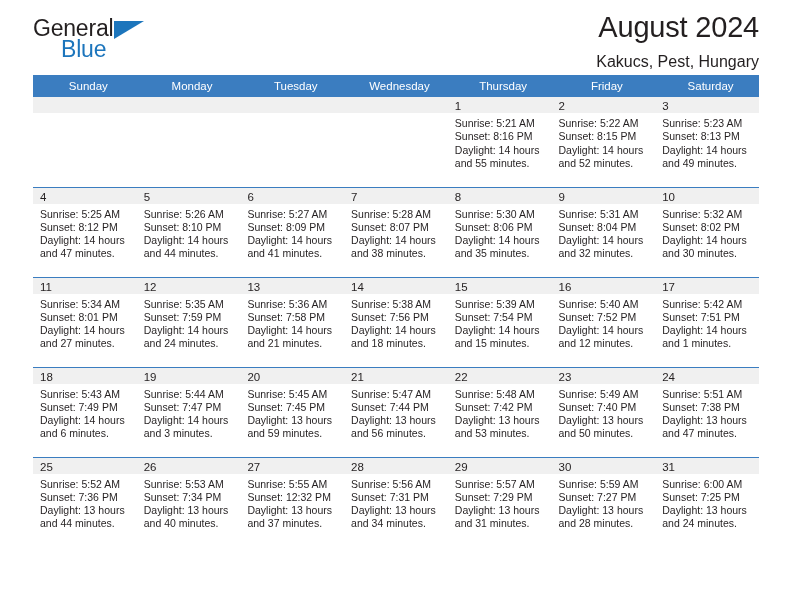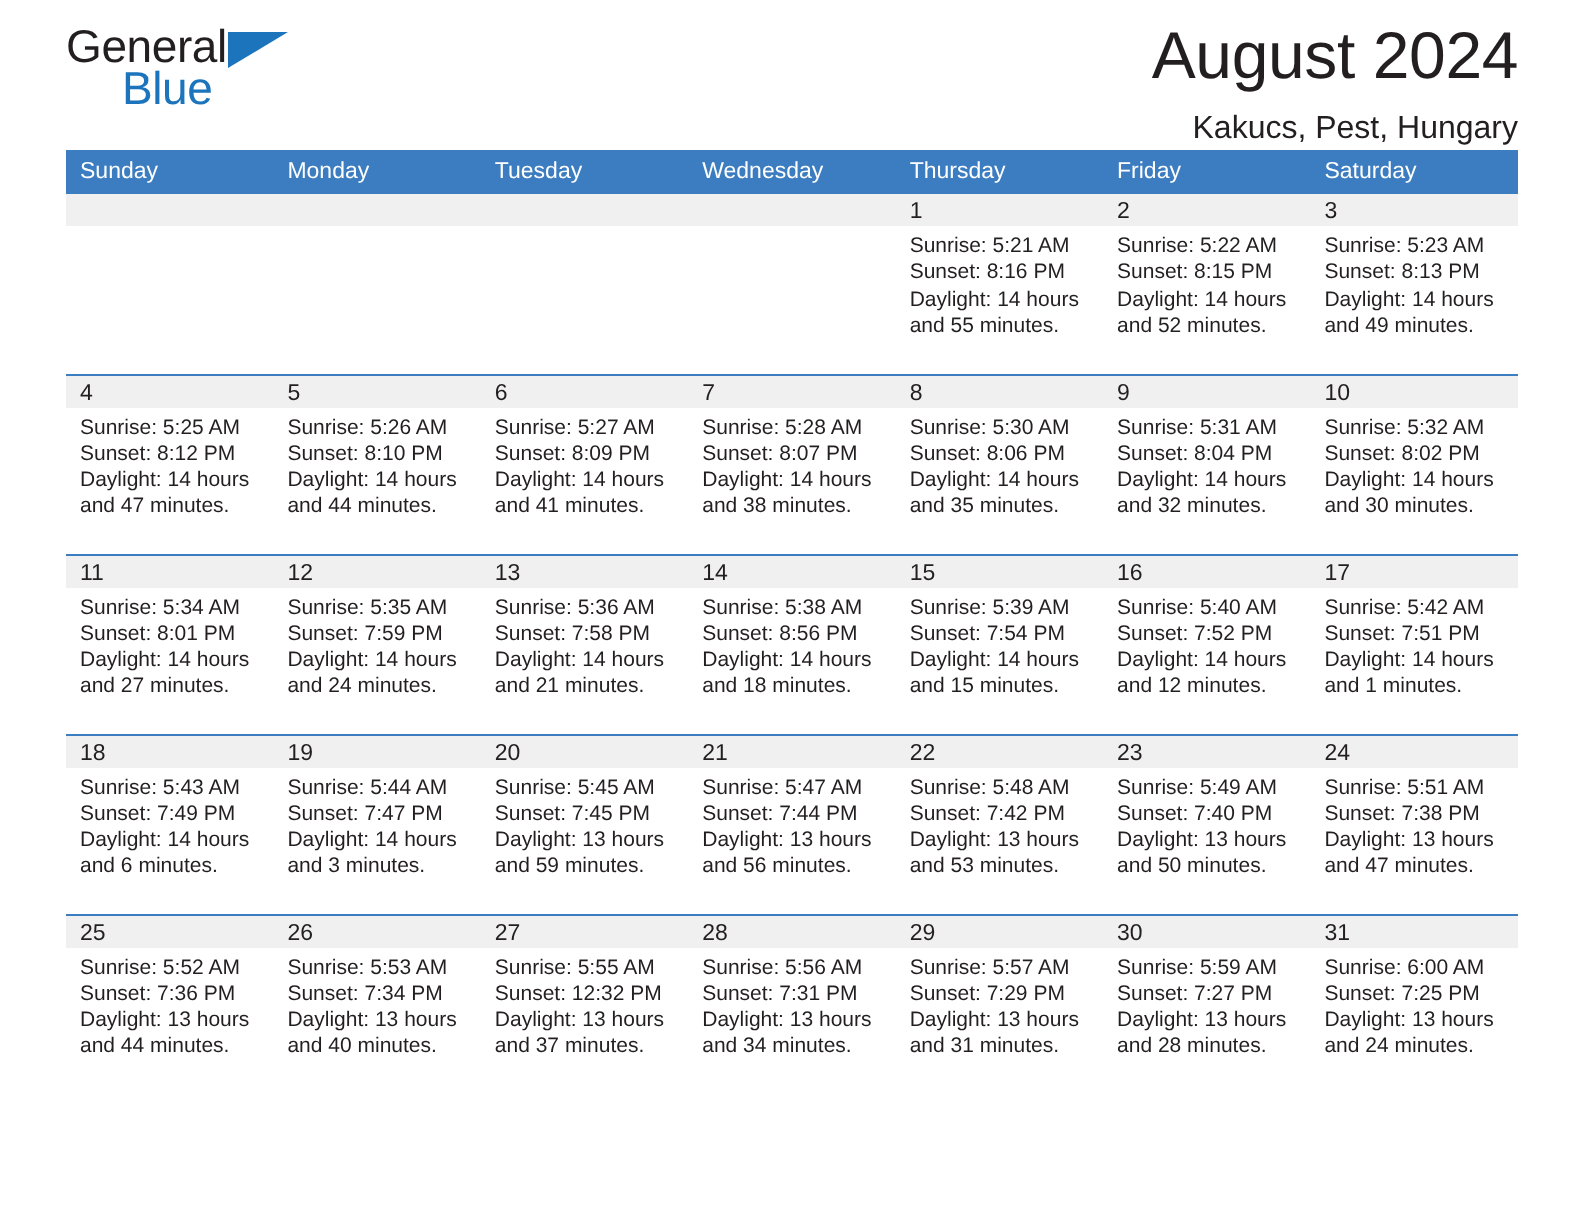--- a/index.html
+++ b/index.html
@@ -18,21 +18,21 @@
     position: relative;
     width: 792px;
     height: 612px;
     box-sizing: border-box;
     padding: 0 33px;
   }
 
   
   .header {
     display: flex;
-    align-items: flex-start;
+    align-items: center;
     justify-content: space-between;
     padding-top: 11px;
     height: 72px;
     box-sizing: border-box;
   }
   .logo {
     position: relative;
     width: 115px;
     height: 52px;
     line-height: 1;
@@ -64,21 +64,21 @@
     height: 0;
     border-left: 30px solid #1c75bc;
     border-bottom: 18px solid transparent;
   }
 
   .title-block {
     text-align: right;
     padding-top: 0;
   }
   .cal-title {
-    font-size: 33px;
+    font-size: 29px;
     color: #231f20;
     line-height: 1.05;
     letter-spacing: -0.2px;
     white-space: nowrap;
   }
   .cal-subtitle {
     font-size: 16px;
     color: #231f20;
     margin-top: 10px;
     white-space: nowrap;
@@ -89,21 +89,21 @@
     width: 726px;
     border-collapse: collapse;
     table-layout: fixed;
     margin-top: 3px;
   }
   .calendar th {
     background: #3b7dc0;
     color: #ffffff;
     font-weight: normal;
     font-size: 11.5px;
-    text-align: left;
+    text-align: center;
     padding: 5px 0 5px 7px;
     height: 21px;
     box-sizing: border-box;
     border: 0;
   }
   .calendar td {
     vertical-align: top;
     padding: 0;
     border: 0;
     border-bottom: 1px solid #3b7dc0;
@@ -295,21 +295,21 @@
               <div>Sunrise: 5:36 AM</div>
               <div>Sunset: 7:58 PM</div>
               <div>Daylight: 14 hours</div>
               <div>and 21 minutes.</div>
             </div>
           </td>
           <td>
             <div class="daynum-strip">14</div>
             <div class="cell-body">
               <div>Sunrise: 5:38 AM</div>
-              <div>Sunset: 8:56 PM</div>
+              <div>Sunset: 7:56 PM</div>
               <div>Daylight: 14 hours</div>
               <div>and 18 minutes.</div>
             </div>
           </td>
           <td>
             <div class="daynum-strip">15</div>
             <div class="cell-body">
               <div>Sunrise: 5:39 AM</div>
               <div>Sunset: 7:54 PM</div>
               <div>Daylight: 14 hours</div>

